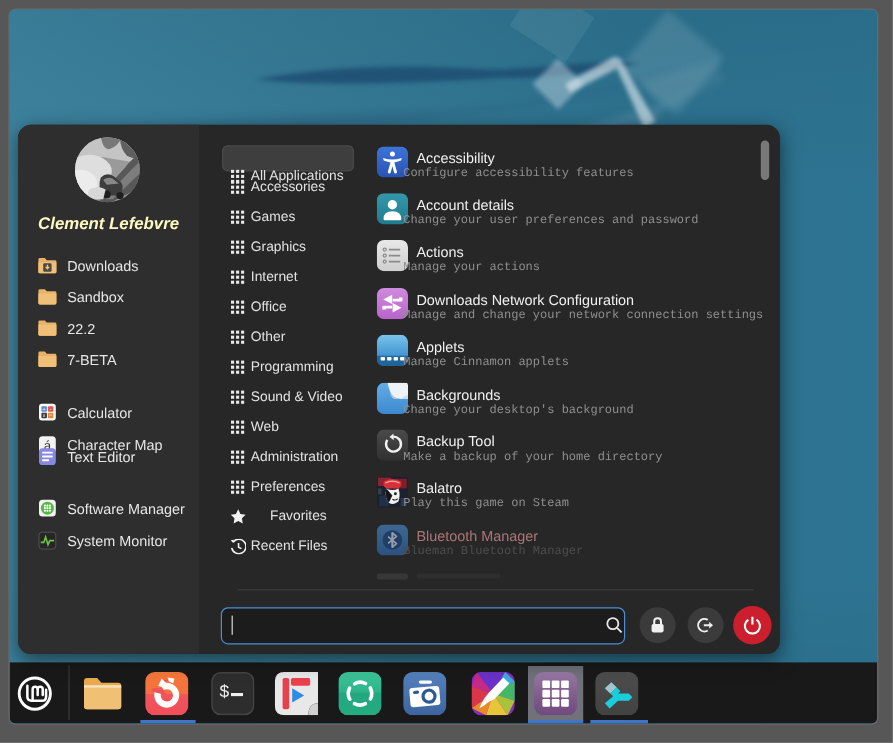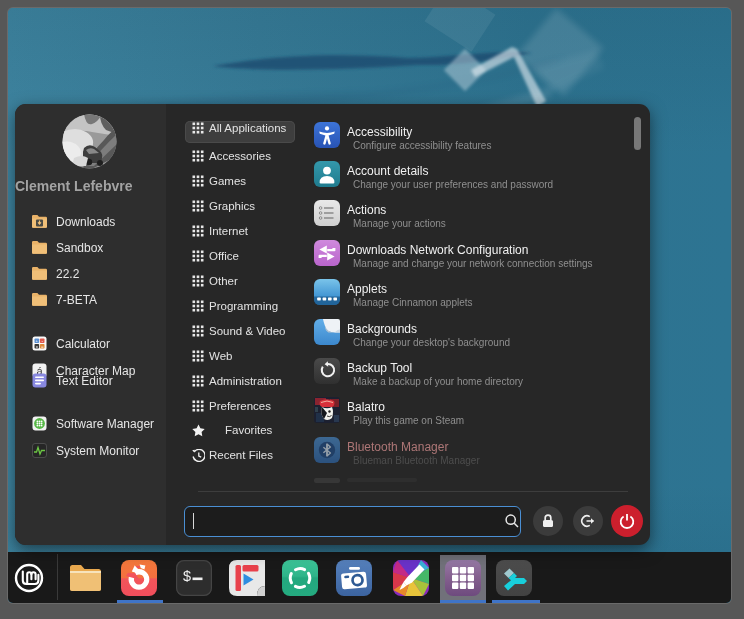--- a/index.html
+++ b/index.html
@@ -13,21 +13,21 @@
   .menu{position:absolute;left:7px;top:96px;width:635px;height:441px;background:#272727;border-radius:11px;
     box-shadow:0 5px 16px rgba(0,0,0,.5);}
   .leftpane{position:absolute;left:0;top:0;width:151px;height:441px;background:#2e2e2e;border-radius:11px 0 0 11px;}
   .abs{position:absolute;}
   .lrow{position:absolute;left:16px;height:17px;display:flex;align-items:center;}
   .lrow .txt{margin-left:8px;font-size:12px;color:#e6e6e6;white-space:nowrap;}
   .crow{position:absolute;left:177px;height:14px;display:flex;align-items:center;}
   .crow .txt{margin-left:5px;font-size:11.5px;color:#e2e2e2;white-space:nowrap;}
   .arow{position:absolute;left:299px;}
   .arow .t1{position:absolute;left:33px;top:3px;font-size:12px;color:#f0f0f0;white-space:nowrap;}
-  .arow .t2{position:absolute;left:39px;top:17.5px;font-size:10px;color:#8f8f8f;white-space:nowrap;}
+  .arow .t2{position:absolute;left:22px;top:17.5px;font-size:10px;color:#8f8f8f;white-space:nowrap;font-family:Liberation Mono, monospace;}
 </style>
 </head>
 <body>
 <div class="frame">
  <div class="screen">
   <svg class="wall" width="723" height="595" viewBox="0 0 723 595">
     <defs>
           <linearGradient id="bgx" x1="0" y1="0" x2="1" y2="0">
             <stop offset="0" stop-color="#3e84a0"></stop>
             <stop offset="0.35" stop-color="#377b97"></stop>
@@ -228,21 +228,21 @@
        <path d="M55,20 L55,30 L32,52 L26,52 Q38,36 55,20 Z" fill="#7d7d7d"></path>
        <path d="M0,18 Q14,12 24,18 Q34,24 30,34 Q26,44 14,44 Q2,46 0,40 Z" fill="#dedede"></path>
        <path d="M0,28 Q10,26 16,32 Q22,38 16,46 Q10,52 0,50 Z" fill="#ececec"></path>
        <path d="M22,34 q5,-5 11,-1 l6,5 q2,3 1,6 l-1,5 l-15,0 q-5,-7 -2,-15 z" fill="#3d3d3d"></path>
        <path d="M24,36 q4,-3 8,-1 l5,4 l-10,1 z" fill="#888"></path>
        <circle cx="27" cy="48" r="3.2" fill="#1f1f1f"></circle>
             <circle cx="38" cy="49" r="3" fill="#1f1f1f"></circle>
        <path d="M12,44 Q20,40 26,44 L24,52 L10,52 Z" fill="#d8d8d8"></path>
      </g>
    </svg>
-   <div class="abs" style="left:0;top:74px;width:151px;font-size:14px;font-weight:bold;color:#a3a3a3;">Clement Lefebvre</div>
+   <div class="abs" style="left:0;top:74px;width:151px;text-align:center;font-size:14px;font-weight:bold;color:#fef9c3;font-style:italic;">Clement Lefebvre</div>
 
    <div class="lrow" style="top:109px">
           <svg width="17" height="17" viewBox="0 0 17 17">
             <path d="M1,3.2 Q1,2 2.2,2 L6.4,2 L8,3.8 L14.8,3.8 Q16,3.8 16,5 L16,13.6 Q16,14.8 14.8,14.8 L2.2,14.8 Q1,14.8 1,13.6 Z" fill="#e9b268"></path>
             <path d="M1,5.6 L16,5.6 L16,13.6 Q16,14.8 14.8,14.8 L2.2,14.8 Q1,14.8 1,13.6 Z" fill="#f0bf78"></path>
             <rect x="5" y="6.4" width="7" height="7" rx="1" fill="#4a4a44"></rect>
             <path d="M8.5,7.6 L8.5,10.6 M7,9.4 L8.5,11 L10,9.4" stroke="#f0bf78" stroke-width="1.2" fill="none"></path>
           </svg>
           <span class="txt">Downloads</span>
         </div>
@@ -318,21 +318,21 @@
               <circle cx="10.6" cy="8.5" r="0.9"></circle>
               <circle cx="6.4" cy="10.6" r="0.9"></circle>
               <circle cx="8.5" cy="10.6" r="0.9"></circle>
               <circle cx="10.6" cy="10.6" r="0.9"></circle>
             </g>
           </svg>
           <span class="txt">Software Manager</span>
         </div>
 
    <div class="abs" style="left:170px;top:17px;width:110px;height:22px;background:#3e3e3e;border-radius:5px;box-shadow:inset 0 0 0 1px #4a4a4a;"></div>
-   <div class="crow" style="top:17px">
+   <div class="crow" style="top:36px">
           <svg width="12" height="12" viewBox="0 0 12 12">
             <g fill="#e8e8e8">
               <rect x="0.5" y="0.5" width="2.6" height="2.6"></rect>
               <rect x="4.7" y="0.5" width="2.6" height="2.6"></rect>
               <rect x="8.9" y="0.5" width="2.6" height="2.6"></rect>
               <rect x="0.5" y="4.7" width="2.6" height="2.6"></rect>
               <rect x="4.7" y="4.7" width="2.6" height="2.6"></rect>
               <rect x="8.9" y="4.7" width="2.6" height="2.6"></rect>
               <rect x="0.5" y="8.9" width="2.6" height="2.6"></rect>
               <rect x="4.7" y="8.9" width="2.6" height="2.6"></rect>

